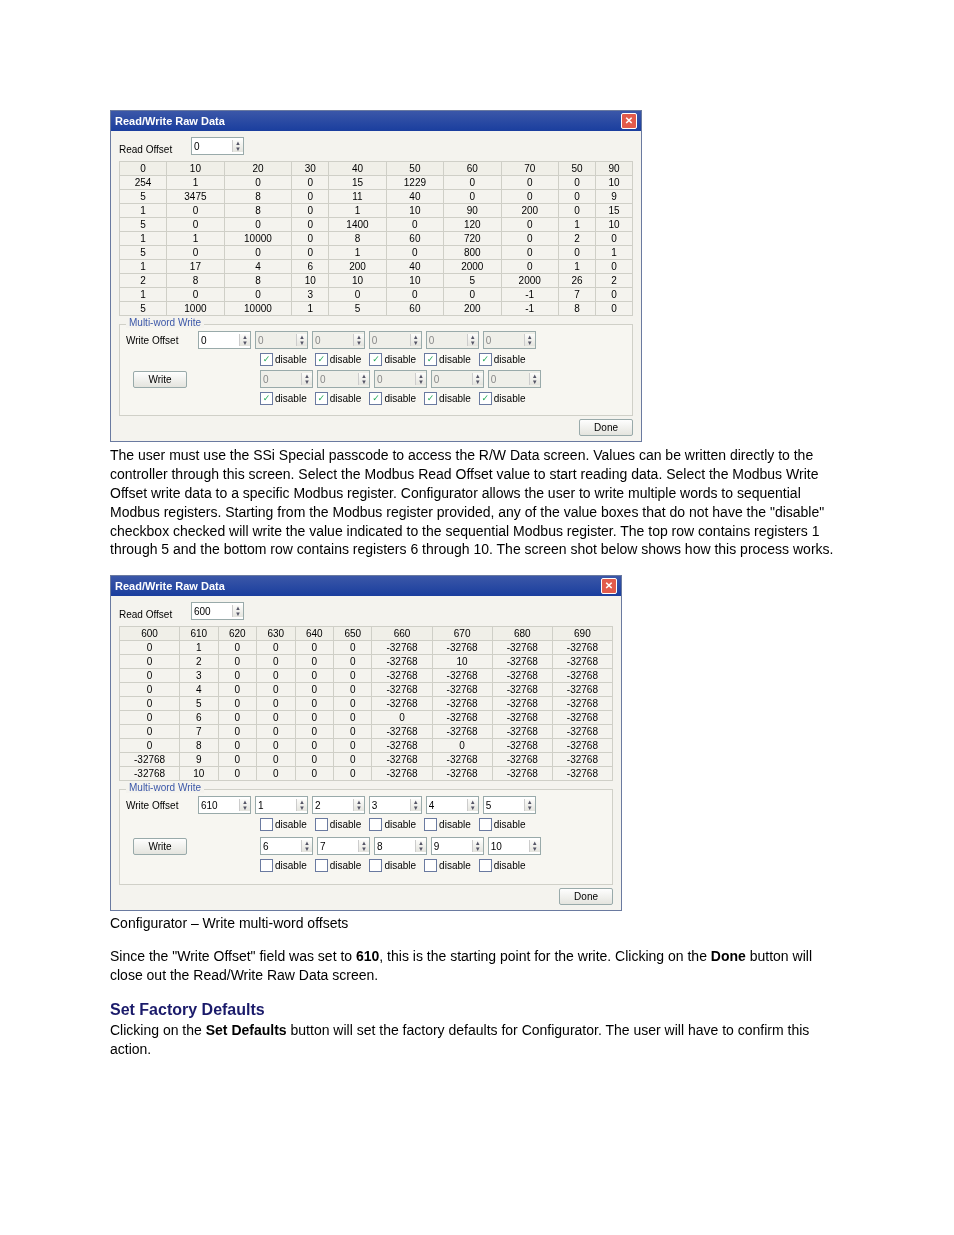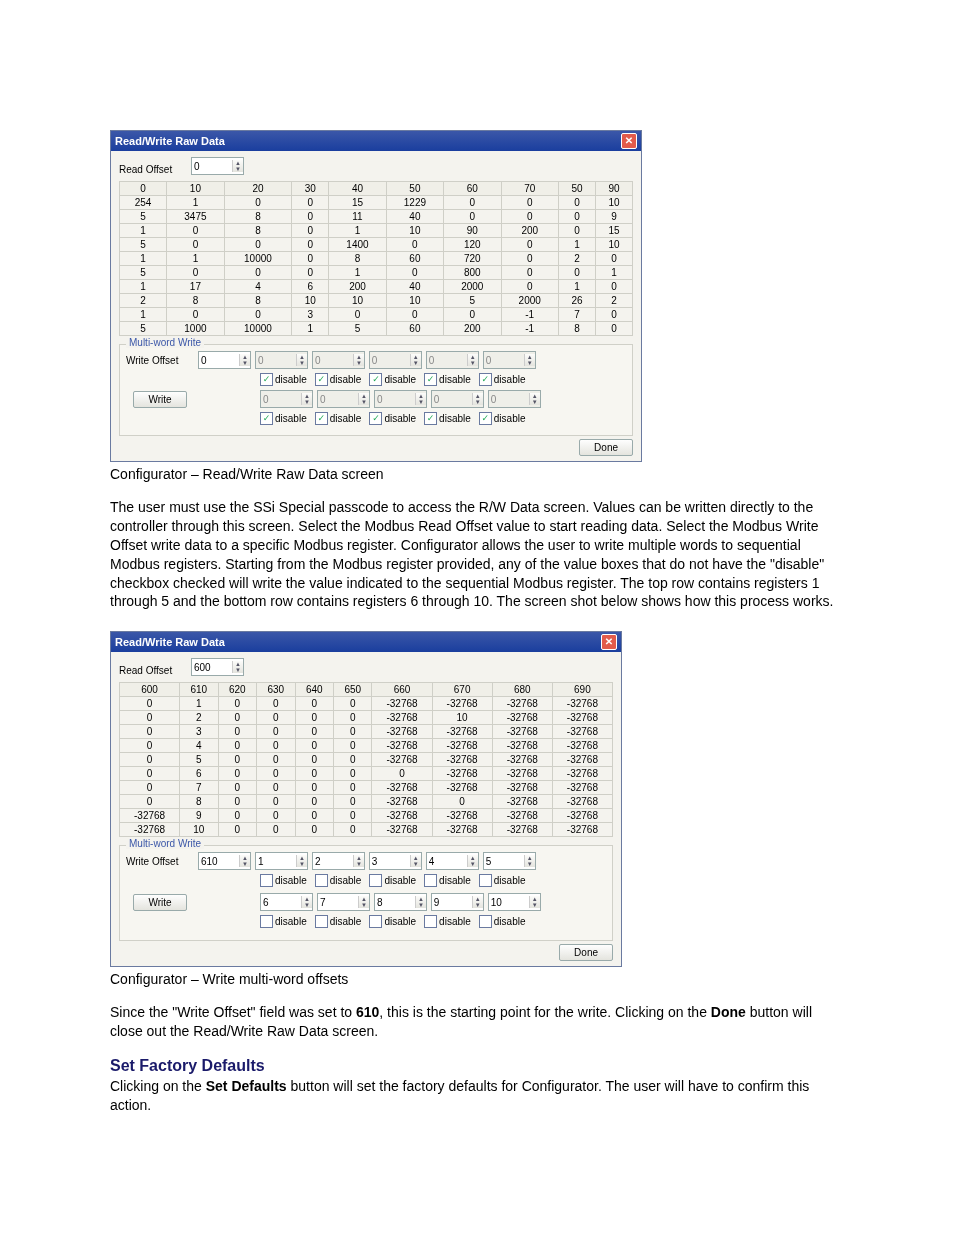--- a/index.html
+++ b/index.html
@@ -12,21 +12,20 @@
   .page {
     padding: 110px 110px 40px 110px;
   }
   .dialog {
     border: 1px solid #6a7aa0;
     background: #e5e5e5;
     width: 530px;
     font-size: 10px;
     color: #000;
     margin-bottom: 4px;
-    margin-top: 20px;
   }
   .titlebar {
     background: linear-gradient(#3b57a8, #1a3e9e);
     color: #fff;
     font-weight: bold;
     padding: 2px 4px;
     display: flex;
     justify-content: space-between;
     align-items: center;
     font-size: 11px;
@@ -397,21 +396,20 @@
                 <span class="box">✓</span>
                 <span>disable</span>
               </span></span>
           </div>
       </div>
       <div class="done-row">
         <span class="btn">Done</span>
       </div>
     </div>
   </div>
-  <div class="caption">Configurator – Read/Write Raw Data screen</div>
 
   <p class="bodytext">The user must use the SSi Special passcode to access the R/W Data screen.  Values can be written directly to the controller through this screen.  Select the Modbus Read Offset value to start reading data.  Select the Modbus Write Offset write data to a specific Modbus register.  Configurator allows the user to write multiple words to sequential Modbus registers.   Starting from the Modbus register provided, any of the value boxes that do not have the "disable" checkbox checked will write the value indicated to the sequential Modbus register.  The top row contains registers 1 through 5 and the bottom row contains registers 6 through 10.  The screen shot below shows how this process works.</p>
 
   <div class="dialog" style="width:510px">
     <div class="titlebar">
       <span>Read/Write Raw Data</span>
       <span class="close-btn">✕</span>
     </div>
     <div class="dialog-body">
       <div class="row">

